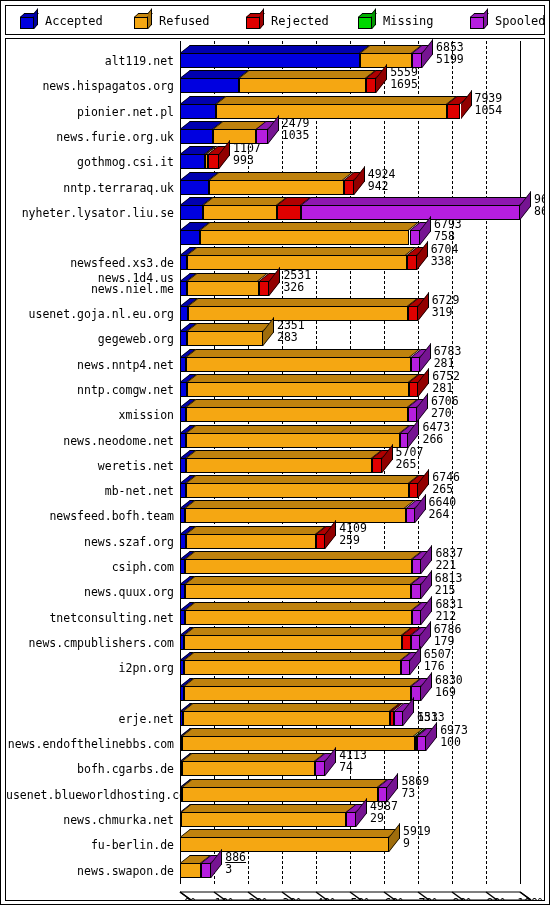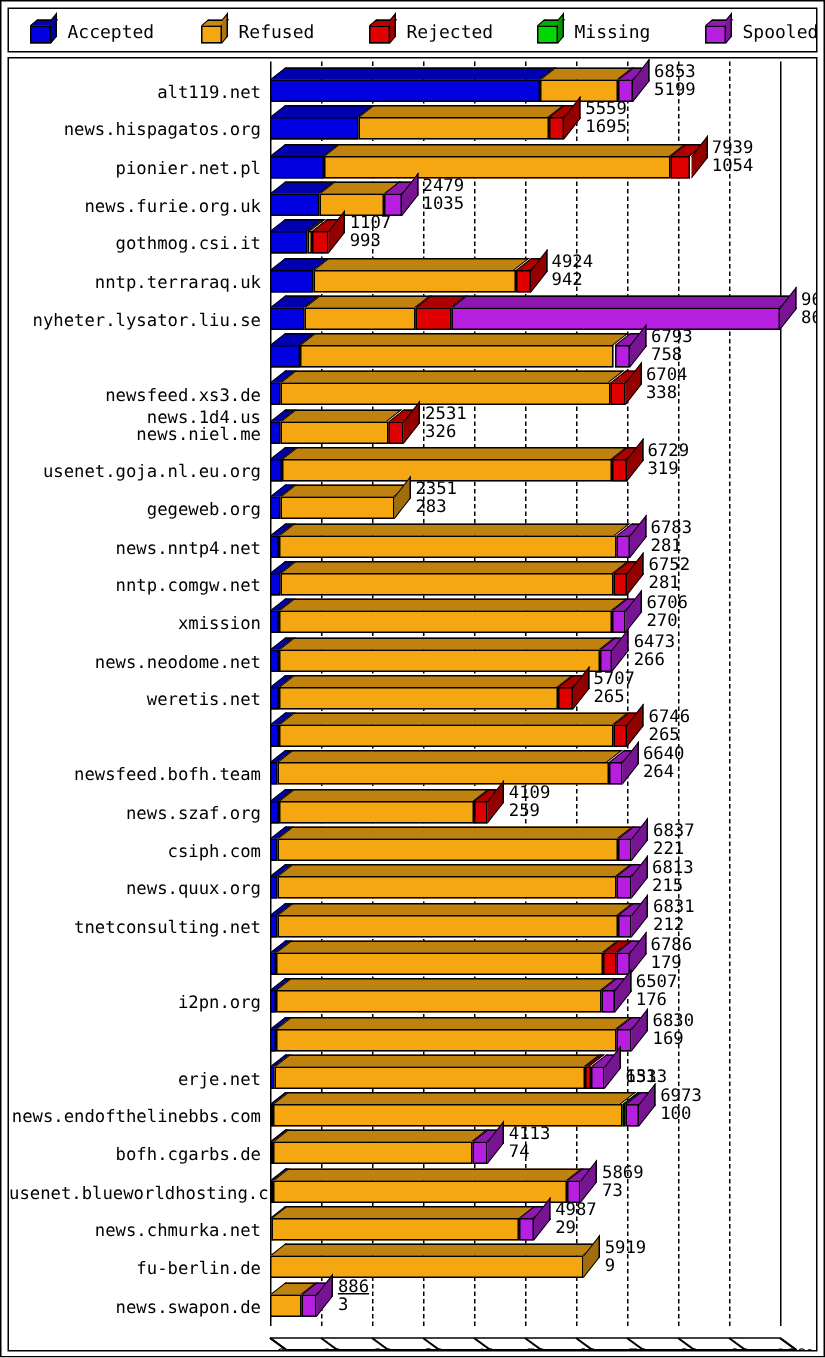--- a/index.html
+++ b/index.html
@@ -265,20 +265,21 @@
       <div class="rowlabel" style="left: 0px; width: 168px; top: 419.8px;">weretis.net</div>
       <div class="segtop" style="left: 174px; top: 410.8px; width: 5.78px; height: 8px; background: rgb(0, 0, 175); z-index: 10;"></div>
       <div class="seg" style="left: 174px; top: 418.8px; width: 5.78px; height: 15px; background: rgb(0, 0, 224); z-index: 20;"></div>
       <div class="segtop" style="left: 179.78px; top: 410.8px; width: 186.32px; height: 8px; background: rgb(191, 130, 14); z-index: 11;"></div>
       <div class="seg" style="left: 179.78px; top: 418.8px; width: 186.32px; height: 15px; background: rgb(245, 167, 18); z-index: 21;"></div>
       <div class="segtop" style="left: 366.1px; top: 410.8px; width: 9.52px; height: 8px; background: rgb(175, 0, 0); z-index: 12;"></div>
       <div class="seg" style="left: 366.1px; top: 418.8px; width: 9.52px; height: 15px; background: rgb(224, 0, 0); z-index: 22;"></div>
       <div class="segside" style="left: 375.62px; top: 418.8px; width: 11px; height: 15px; background: rgb(146, 0, 0); z-index: 30;"></div>
       <div class="vallab" style="left: 389.62px; top: 407.8px; z-index: 60;">5707</div>
       <div class="vallab" style="left: 389.62px; top: 419.8px; z-index: 60;">265</div>
+      <div class="rowlabel" style="left: 0px; width: 168px; top: 445.1px;">mb-net.net</div>
       <div class="segtop" style="left: 174px; top: 436.1px; width: 5.78px; height: 8px; background: rgb(0, 0, 175); z-index: 10;"></div>
       <div class="seg" style="left: 174px; top: 444.1px; width: 5.78px; height: 15px; background: rgb(0, 0, 224); z-index: 20;"></div>
       <div class="segtop" style="left: 179.78px; top: 436.1px; width: 223.04px; height: 8px; background: rgb(191, 130, 14); z-index: 11;"></div>
       <div class="seg" style="left: 179.78px; top: 444.1px; width: 223.04px; height: 15px; background: rgb(245, 167, 18); z-index: 21;"></div>
       <div class="segtop" style="left: 402.82px; top: 436.1px; width: 9.52px; height: 8px; background: rgb(175, 0, 0); z-index: 12;"></div>
       <div class="seg" style="left: 402.82px; top: 444.1px; width: 9.52px; height: 15px; background: rgb(224, 0, 0); z-index: 22;"></div>
       <div class="segside" style="left: 412.34px; top: 444.1px; width: 11px; height: 15px; background: rgb(146, 0, 0); z-index: 30;"></div>
       <div class="vallab" style="left: 426.34px; top: 433.1px; z-index: 60;">6746</div>
       <div class="vallab" style="left: 426.34px; top: 445.1px; z-index: 60;">265</div>
       <div class="rowlabel" style="left: 0px; width: 168px; top: 470.4px;">newsfeed.bofh.team</div>
@@ -324,20 +325,21 @@
       <div class="rowlabel" style="left: 0px; width: 168px; top: 571.6px;">tnetconsulting.net</div>
       <div class="segtop" style="left: 174px; top: 562.6px; width: 4.76px; height: 8px; background: rgb(0, 0, 175); z-index: 10;"></div>
       <div class="seg" style="left: 174px; top: 570.6px; width: 4.76px; height: 15px; background: rgb(0, 0, 224); z-index: 20;"></div>
       <div class="segtop" style="left: 178.76px; top: 562.6px; width: 226.78px; height: 8px; background: rgb(191, 130, 14); z-index: 11;"></div>
       <div class="seg" style="left: 178.76px; top: 570.6px; width: 226.78px; height: 15px; background: rgb(245, 167, 18); z-index: 21;"></div>
       <div class="segtop" style="left: 405.54px; top: 562.6px; width: 9.86px; height: 8px; background: rgb(142, 23, 175); z-index: 12;"></div>
       <div class="seg" style="left: 405.54px; top: 570.6px; width: 9.86px; height: 15px; background: rgb(182, 30, 224); z-index: 22;"></div>
       <div class="segside" style="left: 415.4px; top: 570.6px; width: 11px; height: 15px; background: rgb(118, 20, 146); z-index: 30;"></div>
       <div class="vallab" style="left: 429.4px; top: 559.6px; z-index: 60;">6831</div>
       <div class="vallab" style="left: 429.4px; top: 571.6px; z-index: 60;">212</div>
+      <div class="rowlabel" style="left: 0px; width: 168px; top: 596.9px;">news.cmpublishers.com</div>
       <div class="segtop" style="left: 174px; top: 587.9px; width: 4.08px; height: 8px; background: rgb(0, 0, 175); z-index: 10;"></div>
       <div class="seg" style="left: 174px; top: 595.9px; width: 4.08px; height: 15px; background: rgb(0, 0, 224); z-index: 20;"></div>
       <div class="segtop" style="left: 178.08px; top: 587.9px; width: 217.6px; height: 8px; background: rgb(191, 130, 14); z-index: 11;"></div>
       <div class="seg" style="left: 178.08px; top: 595.9px; width: 217.6px; height: 15px; background: rgb(245, 167, 18); z-index: 21;"></div>
       <div class="segtop" style="left: 395.68px; top: 587.9px; width: 9.18px; height: 8px; background: rgb(175, 0, 0); z-index: 12;"></div>
       <div class="seg" style="left: 395.68px; top: 595.9px; width: 9.18px; height: 15px; background: rgb(224, 0, 0); z-index: 22;"></div>
       <div class="segtop" style="left: 404.86px; top: 587.9px; width: 8.84px; height: 8px; background: rgb(142, 23, 175); z-index: 13;"></div>
       <div class="seg" style="left: 404.86px; top: 595.9px; width: 8.84px; height: 15px; background: rgb(182, 30, 224); z-index: 23;"></div>
       <div class="segside" style="left: 413.7px; top: 595.9px; width: 11px; height: 15px; background: rgb(118, 20, 146); z-index: 30;"></div>
       <div class="vallab" style="left: 427.7px; top: 584.9px; z-index: 60;">6786</div>

